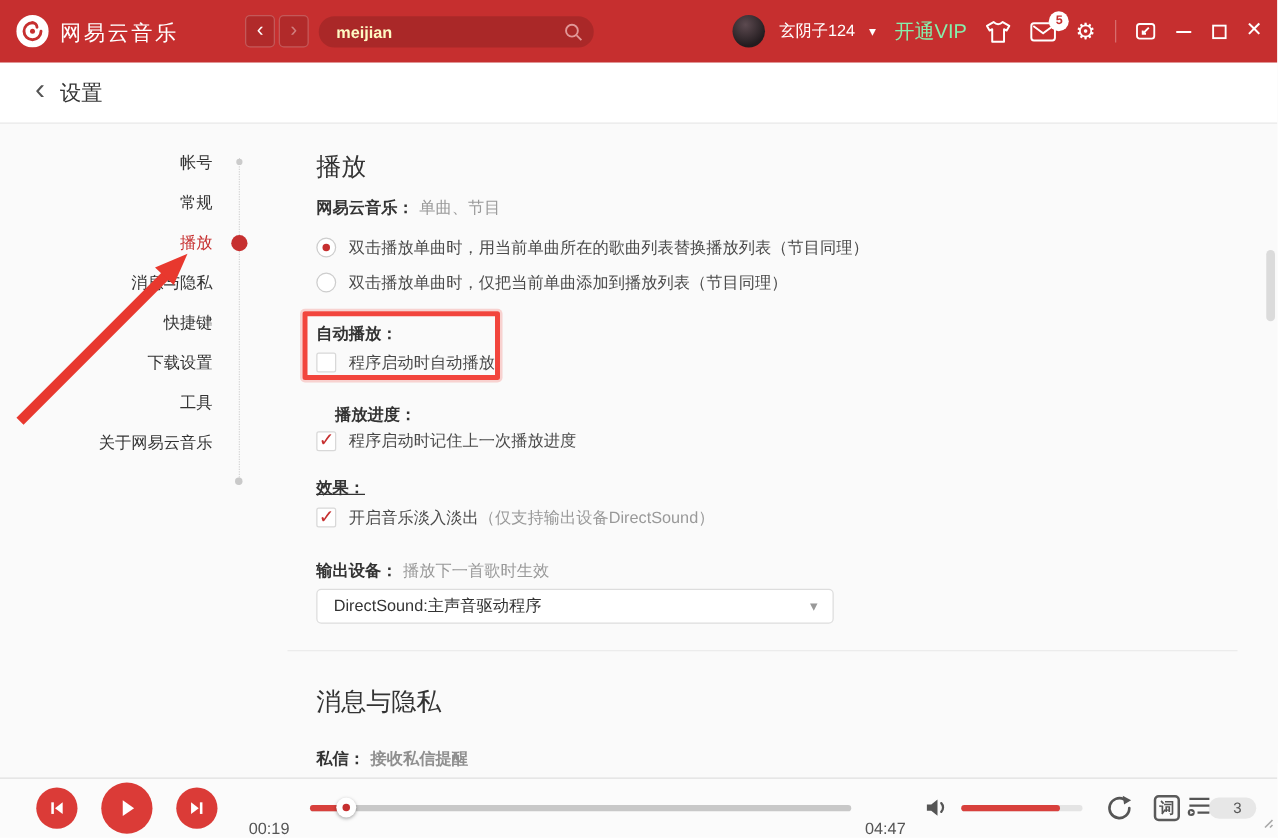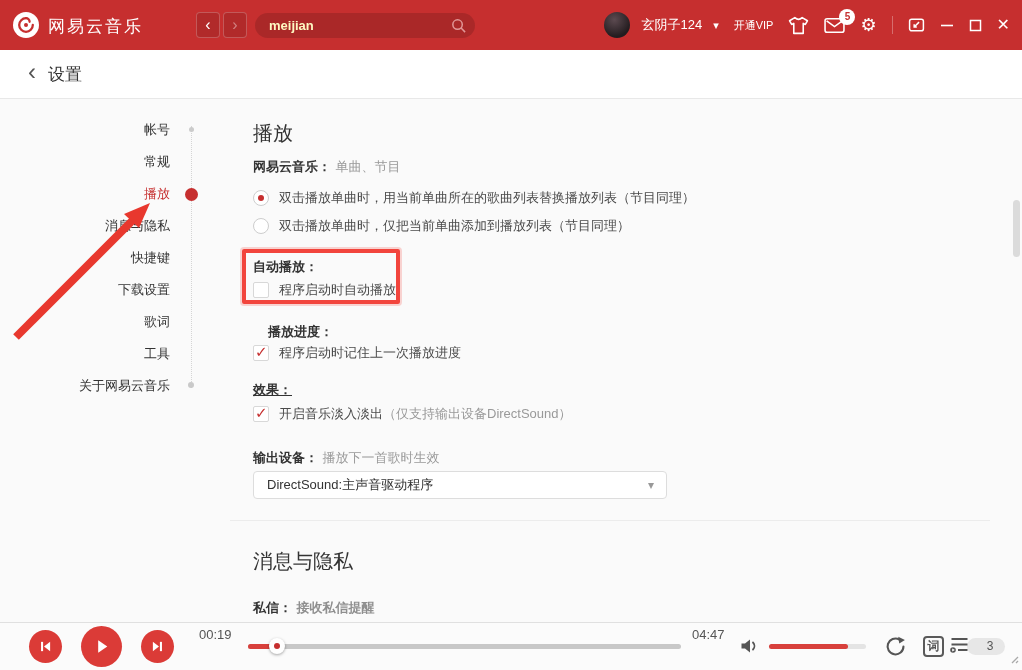--- a/index.html
+++ b/index.html
@@ -20,21 +20,21 @@
   .search-input { position:absolute; left:0; top:0; width:188px; height:25px; background:transparent; border:none;
                   outline:none; color:#fef9c3; font-weight:700; font-size:13px; padding:0 0 0 14px;
                   font-family:"Liberation Sans","DejaVu Sans",sans-serif; }
   .search-icon { position:absolute; right:8px; top:4px; }
   .tb-right { position:absolute; right:12px; top:0; height:50px; display:flex; align-items:center; gap:15px; }
   .user-group { display:flex; align-items:center; gap:11px; cursor:pointer; }
   .avatar { width:26px; height:26px; border-radius:50%;
             background:radial-gradient(circle at 40% 30%, #5c4a50, #231c1f 70%); }
   .username { color:#fff; font-size:13px; }
   .caret { color:#fff; font-size:11px; }
-  .vip { color:#ffffff; font-size:11px; cursor:pointer; }
+  .vip { color:#86efac; font-size:16px; cursor:pointer; }
   .tb-icon { display:flex; align-items:center; cursor:pointer; position:relative; }
   .gear { color:#fff; font-size:18px; line-height:1; }
   .badge { position:absolute; top:-8px; right:-10px; min-width:16px; height:16px; background:#fff; color:#C62F2F;
            border-radius:8px; font-size:10px; font-weight:700; line-height:16px; text-align:center; padding:0 3px; }
   .tb-divider { width:1px; height:18px; background:rgba(255,255,255,.30); }
   .close { color:#fff; font-size:16px; line-height:1; }
 
   
   .page-header { position:absolute; left:0; top:50px; right:0; height:49px; background:#fff;
                  border-bottom:1px solid #E8E8E8; display:flex; align-items:center; padding-left:28px; gap:12px; z-index:2; }
@@ -75,21 +75,21 @@
                   border-radius:4px; z-index:6; cursor:pointer; }
 
   
   .player { position:absolute; left:0; right:0; bottom:0; height:48px; background:#FBFBFB;
             border-top:1px solid #E0E0E0; z-index:15; }
   .pbtn { position:absolute; border-radius:50%; background:#DB3B37; display:flex; align-items:center;
           justify-content:center; cursor:pointer; }
   .prev { left:29px; top:7px; width:33px; height:33px; }
   .play { left:81px; top:3px; width:41px; height:41px; }
   .next { left:141px; top:7px; width:33px; height:33px; }
-  .time { position:absolute; top:4px; font-size:13px; color:#555; }
+  .time { position:absolute; top:32px; font-size:13px; color:#555; }
   .elapsed { left:199px; } .total { left:692px; }
   .progress-track { position:absolute; left:248px; top:21px; width:433px; height:5px; background:#C8C8C8;
                     border-radius:3px; cursor:pointer; }
   .progress-fill { height:100%; background:#D8403C; border-radius:3px; }
   .progress-handle { position:absolute; top:-6px; width:16px; height:16px; background:#fff; border-radius:50%;
                      box-shadow:0 1px 3px rgba(0,0,0,.35); cursor:pointer; }
   .progress-handle::after { content:""; position:absolute; inset:5px; border-radius:50%; background:#C62F2F; }
   .vol-track { position:absolute; left:769px; top:21px; width:97px; height:5px; background:#E4E4E4;
                border-radius:3px; cursor:pointer; }
   .vol-fill { height:100%; background:#D8403C; border-radius:3px; }
@@ -181,21 +181,20 @@
     <span class="page-title">设置</span>
   </div>
 
   <nav class="side">
     <div class="side-item">帐号</div>
     <div class="side-item">常规</div>
     <div class="side-item active">播放</div>
     <div class="side-item">消息与隐私</div>
     <div class="side-item">快捷键</div>
     <div class="side-item">下载设置</div>
-    <div class="side-item">歌词</div>
     <div class="side-item">工具</div>
     <div class="side-item">关于网易云音乐</div>
   </nav>
   <div class="side-line"></div>
   <span class="dot dot-top"></span>
   <span class="dot dot-red"></span>
   <span class="dot dot-bottom"></span>
 
   <main>
     <div class="abs sec-title" style="left:253px; top:120px;">播放</div>

